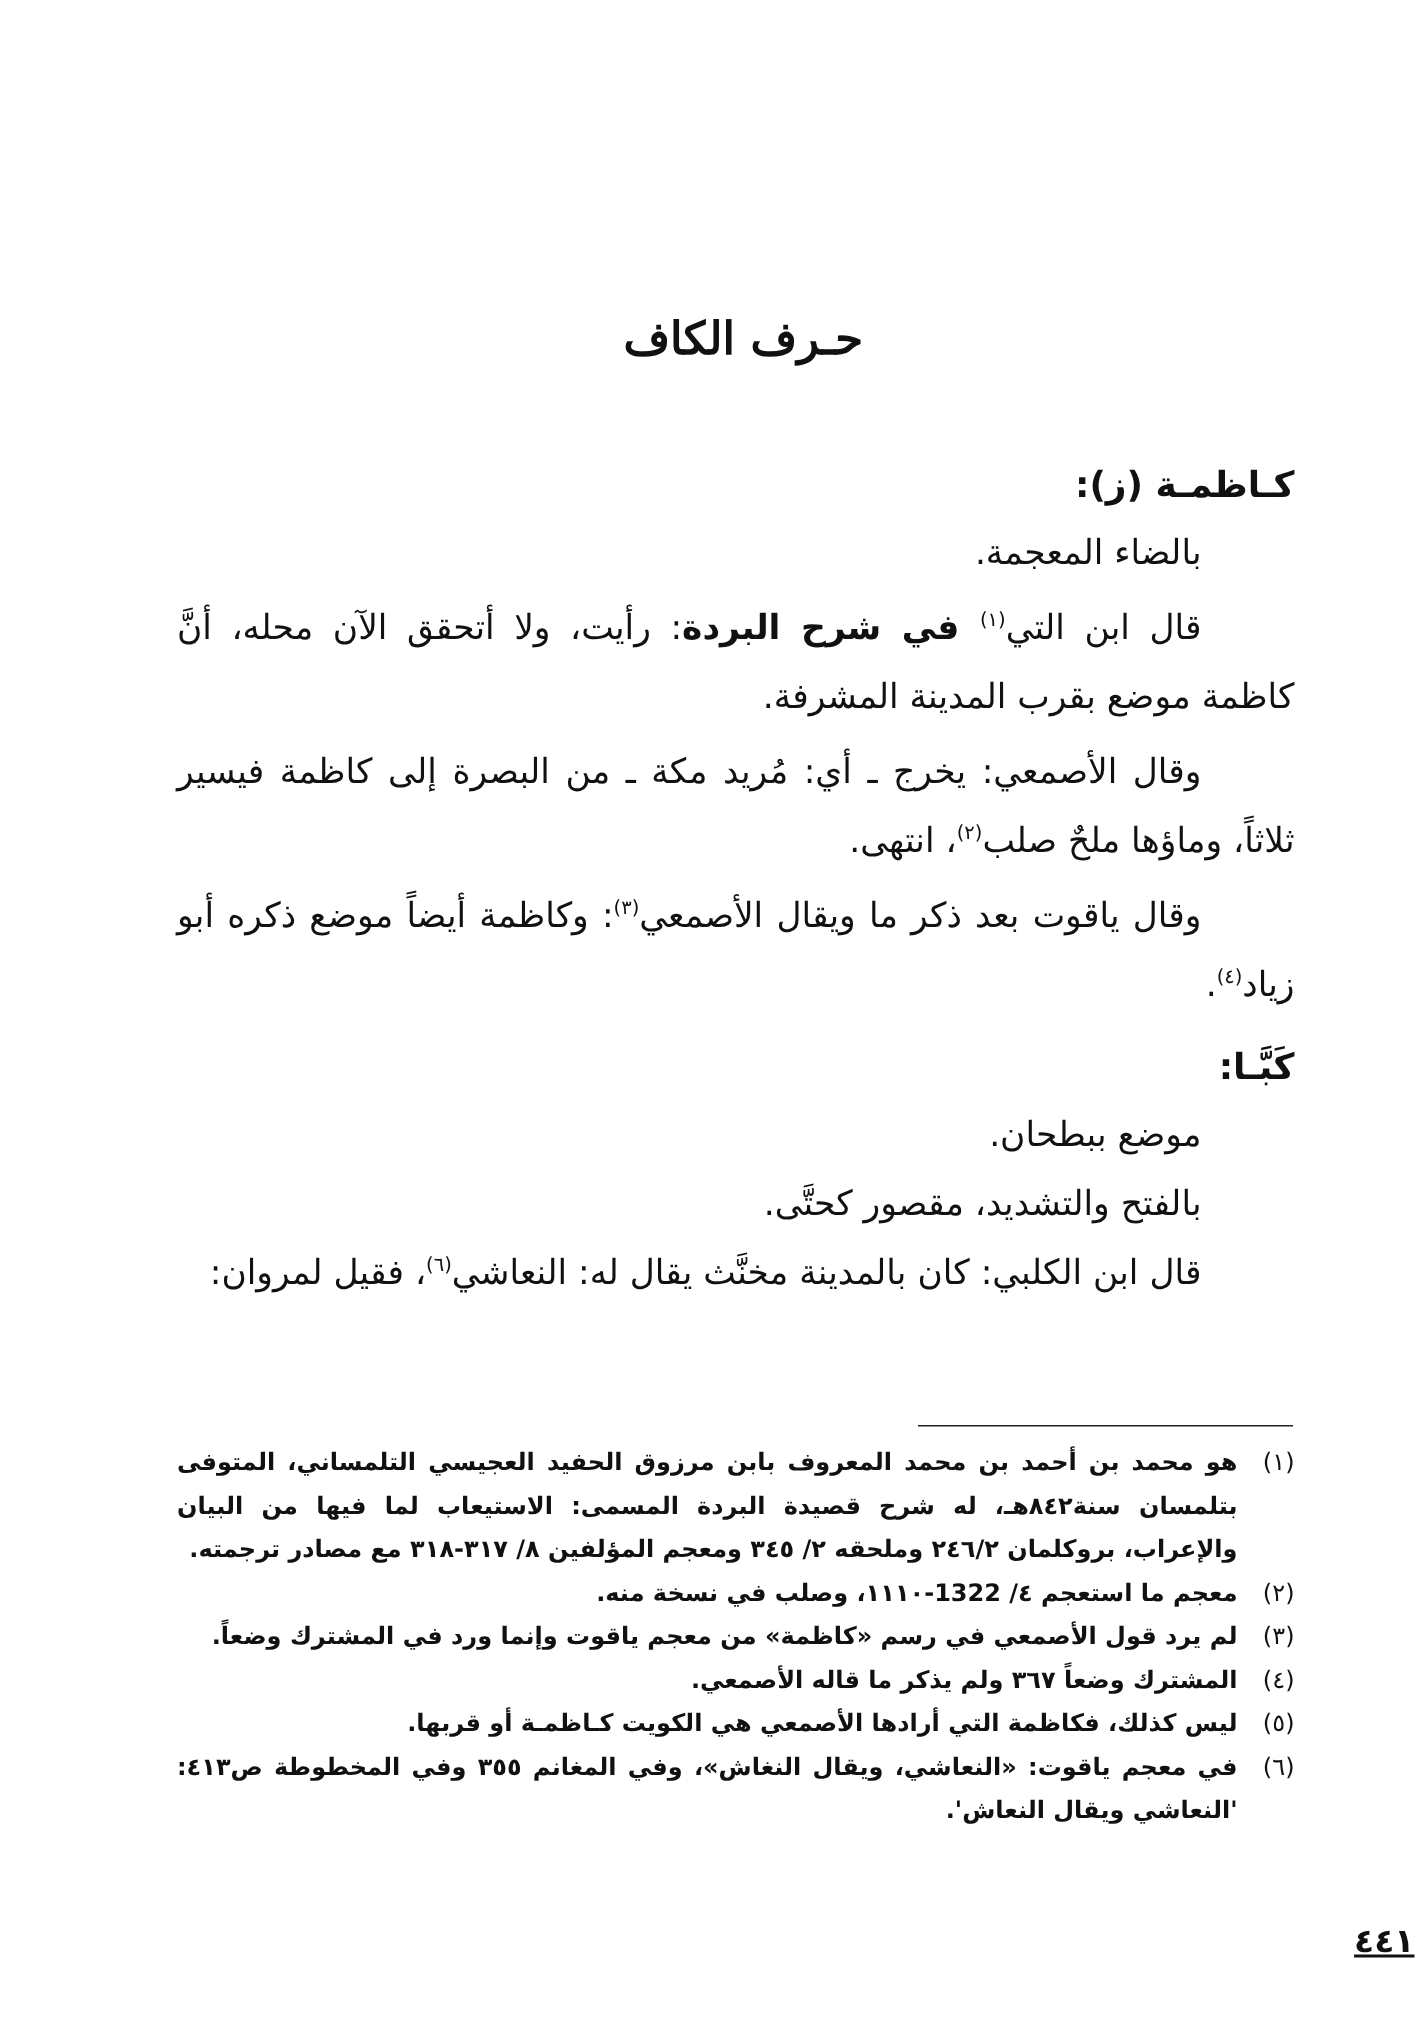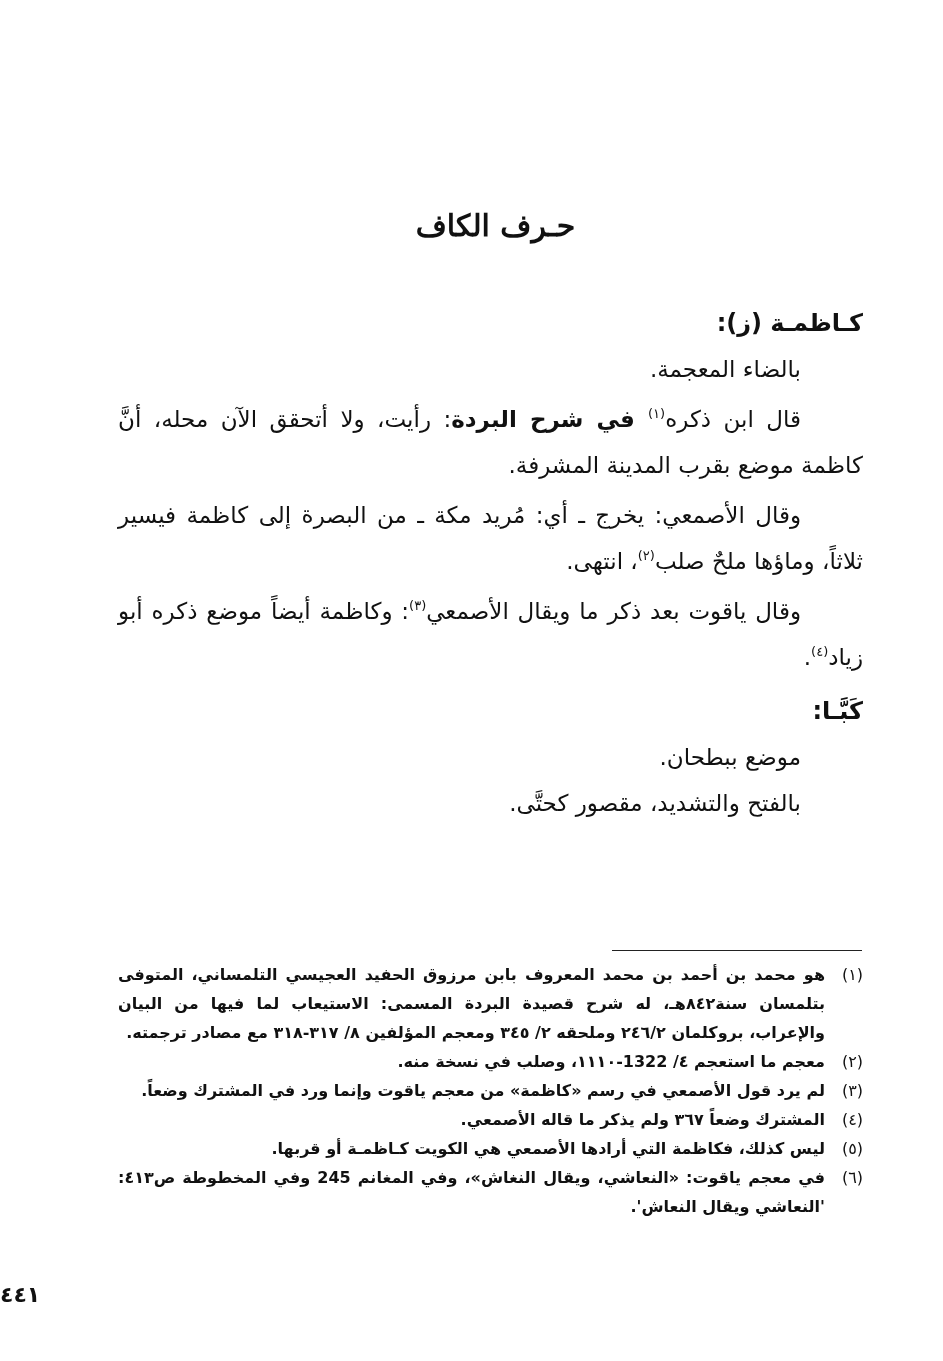--- a/index.html
+++ b/index.html
@@ -86,45 +86,47 @@
       font-weight: normal;
     }
     .fn-text {
       flex: 1 1 auto;
       text-align: justify;
     }
     .page-number {
       position: absolute;
       top: 1282px;
       left: 0; right: 0;
-      text-align: left;
+      text-align: right;
       font-family: "DejaVu Sans", "Liberation Sans", sans-serif;
       font-size: 22px;
       font-weight: bold;
       letter-spacing: 3px;
+      text-decoration: underline;
     }
   </style>
 </head>
 <body>
 
 <div class="page">
 
   <div class="chapter-title">حـرف الكاف</div>
 
   <div class="body-text">
 
     <p class="entry-head">كـاظمـة (ز):</p>
     <p class="para">بالضاء المعجمة.</p>
-    <p class="para gap"><span>قال ابن ذكره</span><sup class="fn">(١)</sup><span class="bold"> في شرح البردة</span><span>: رأيت، ولا أتحقق الآن محله، أنَّ كاظمة موضع بقرب المدينة المشرفة.</span></p>
+    <p class="para gap"><span>قال ابن التي</span><sup class="fn">(١)</sup><span class="bold"> في شرح البردة</span><span>: رأيت، ولا أتحقق الآن محله، أنَّ كاظمة موضع بقرب المدينة المشرفة.</span></p>
     <p class="para gap"><span>وقال الأصمعي: يخرج ـ أي: مُريد مكة ـ من البصرة إلى كاظمة فيسير ثلاثاً، وماؤها ملحٌ صلب</span><sup class="fn">(٢)</sup><span>، انتهى.</span></p>
     <p class="para gap"><span>وقال ياقوت بعد ذكر ما ويقال الأصمعي</span><sup class="fn">(٣)</sup><span>: وكاظمة أيضاً موضع ذكره أبو زياد</span><sup class="fn">(٤)</sup><span>.</span></p>
 
     <p class="entry-head kabba">كَبَّـا:</p>
     <p class="para">موضع ببطحان.</p>
     <p class="para">بالفتح والتشديد، مقصور كحتَّى.</p>
+    <p class="para"><span>قال ابن الكلبي: كان بالمدينة مخنَّث يقال له: النعاشي</span><sup class="fn">(٦)</sup><span>، فقيل لمروان:</span></p>
   </div>
 
   <div class="separator"></div>
 
   <div class="footnotes">
     <div class="footnote">
       <span class="fn-num">(١)</span>
       <span class="fn-text">هو محمد بن أحمد بن محمد المعروف بابن مرزوق الحفيد العجيسي التلمساني، المتوفى بتلمسان سنة٨٤٢هـ، له شرح قصيدة البردة المسمى: الاستيعاب لما فيها من البيان والإعراب، بروكلمان ٢٤٦/٢ وملحقه ٢/ ٣٤٥ ومعجم المؤلفين ٨/ ٣١٧-٣١٨ مع مصادر ترجمته.</span>
     </div>
     <div class="footnote">
@@ -138,19 +140,19 @@
     <div class="footnote">
       <span class="fn-num">(٤)</span>
       <span class="fn-text">المشترك وضعاً ٣٦٧ ولم يذكر ما قاله الأصمعي.</span>
     </div>
     <div class="footnote">
       <span class="fn-num">(٥)</span>
       <span class="fn-text">ليس كذلك، فكاظمة التي أرادها الأصمعي هي الكويت كـاظمـة أو قربها.</span>
     </div>
     <div class="footnote">
       <span class="fn-num">(٦)</span>
-      <span class="fn-text">في معجم ياقوت: «النعاشي، ويقال النغاش»، وفي المغانم 245 وفي المخطوطة ص٤١٣: 'النعاشي ويقال النعاش'.</span>
+      <span class="fn-text">في معجم ياقوت: «النعاشي، ويقال النغاش»، وفي المغانم ٣٥٥ وفي المخطوطة ص٤١٣: 'النعاشي ويقال النعاش'.</span>
     </div>
   </div>
 
   <div class="page-number">٤٤١</div>
 
 </div>
 
 </body></html>

